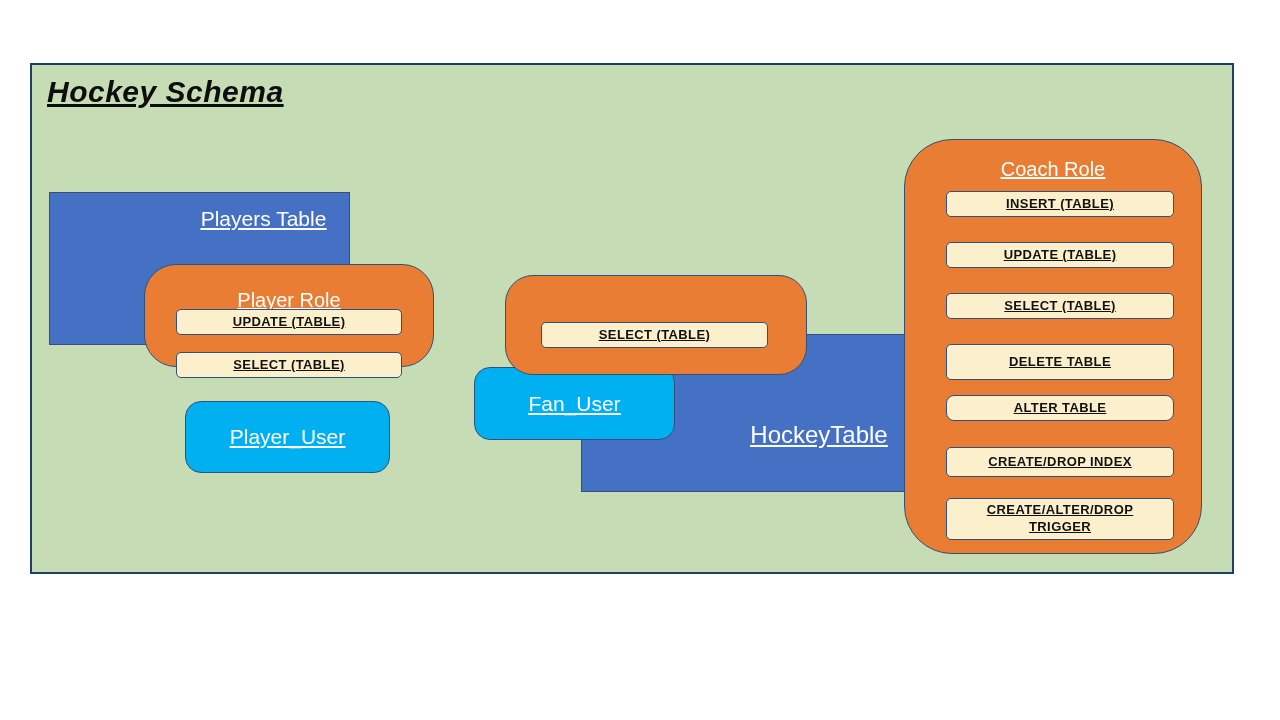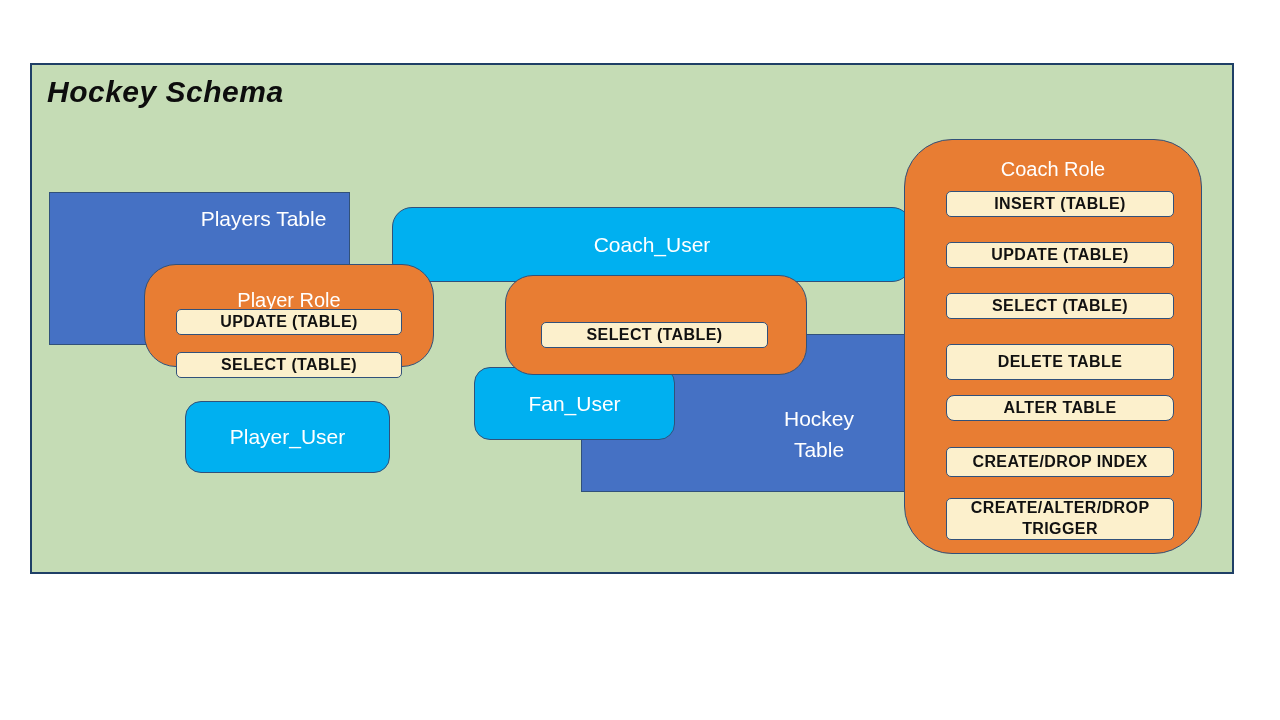--- a/index.html
+++ b/index.html
@@ -7,21 +7,21 @@
     --frame-navy:#1f3f66;
     --outline-navy:#31517a;
     --table-blue:#4571c4;
     --user-cyan:#00b0f0;
     --role-orange:#e87d33;
     --privilege-cream:#fcf0cc;
     --title-black:#0d0d0d;
     --label-white:#ffffff;
     --privilege-text:#111111;
   }
-  *{margin:0;padding:0;}
+  *{margin:0;padding:0;text-decoration:underline;}
   body{background:#ffffff;}
   .stage{
     position:relative;width:1280px;height:720px;background:#ffffff;
     font-family:"Liberation Sans",sans-serif;overflow:hidden;
   }
   .schema-container{
     position:absolute;left:30px;top:63px;width:1204px;height:511px;
     background:var(--canvas-green);border:2px solid var(--frame-navy);
     box-sizing:border-box;
   }
@@ -40,37 +40,37 @@
   .role-title{text-align:center;font-size:20px;line-height:27px;}
 
   
   .players-table{
     left:17px;top:127px;width:301px;height:153px;
     display:flex;justify-content:center;align-items:flex-start;
     padding:11px 0 0 128px;font-size:21px;line-height:1.4;
   }
   .hockey-table{
     left:549px;top:269px;width:476px;height:158px;
-    display:flex;flex-direction:column;align-items:center;justify-content:center;
-    padding-top:42px;font-size:21px;line-height:31px;text-align:center;
+    display:flex;flex-direction:row;align-items:center;justify-content:center;
+    padding-top:42px;font-size:24px;line-height:31px;text-align:center;
   }
   
   .coach-user{left:360px;top:142px;width:520px;height:75px;border-radius:20px;}
   .player-user{left:153px;top:336px;width:205px;height:72px;border-radius:16px;text-align:center;}
   .fan-user{left:442px;top:302px;width:201px;height:73px;border-radius:16px;justify-content:center;}
   
   .player-role{left:112px;top:199px;width:290px;height:103px;border-radius:32px;padding-top:22px;}
   .fan-role{left:473px;top:210px;width:302px;height:100px;border-radius:28px;padding-top:11px;}
   .coach-role{left:872px;top:74px;width:298px;height:415px;border-radius:48px;padding-top:16px;}
   
   .privilege{
     position:absolute;box-sizing:border-box;
     background:var(--privilege-cream);border:1.5px solid var(--outline-navy);
     border-radius:5px;color:var(--privilege-text);
-    font-size:16px;font-weight:bold;letter-spacing:0.4px;
+    font-size:13px;font-weight:bold;letter-spacing:0.4px;
     display:flex;align-items:center;justify-content:center;
     text-align:center;line-height:1.3;
   }
 </style>
 </head>
 <body>
 
 <div class="stage">
   <div class="schema-container">
 
@@ -78,23 +78,20 @@
 
     <div class="shape table-rect players-table">
       <span>Players Table</span>
     </div>
 
     <div class="shape table-rect hockey-table">
       <span>Hockey</span>
       <span>Table</span>
     </div>
 
-    <div class="shape user-rect coach-user">
-      <span>Coach_User</span>
-    </div>
 
     <div class="shape user-rect player-user">
       <span>Player_User</span>
     </div>
 
     <div class="shape user-rect fan-user">
       <span>Fan_User</span>
     </div>
 
     <div class="shape role-rect player-role">

